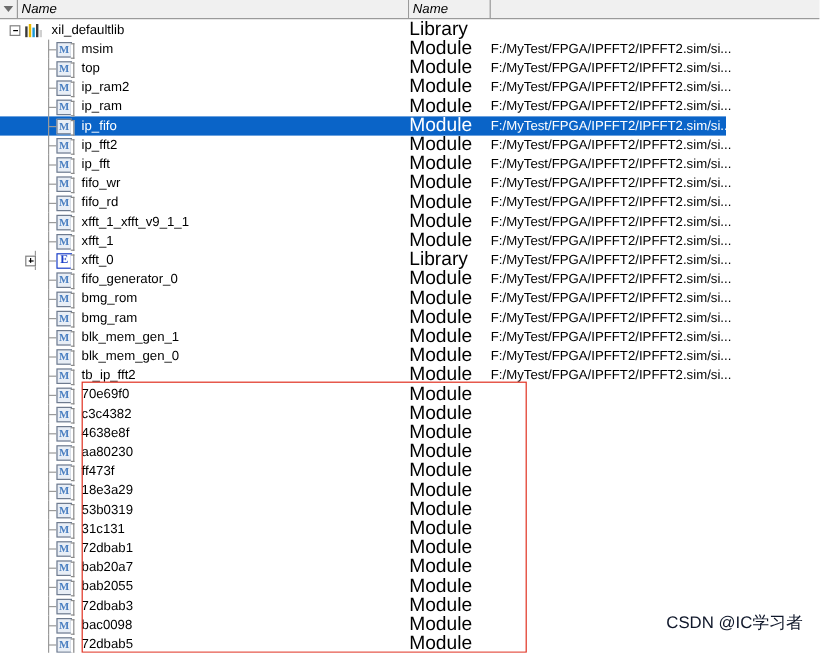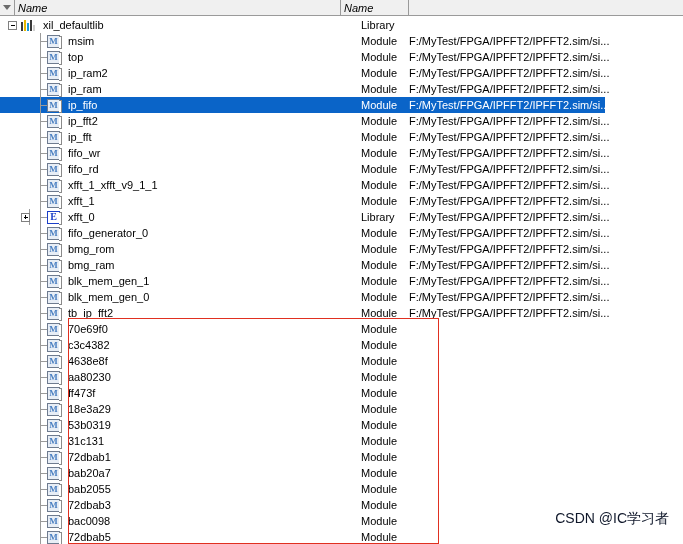--- a/index.html
+++ b/index.html
@@ -128,22 +128,21 @@
     display: flex;
     align-items: center;
     z-index: 2;
   }
   .cell-type {
     position: absolute;
     left: 341px; top: 0;
     height: 16px;
     line-height: 16px;
     z-index: 2;
-    font-size: 11px;
-    margin-left: 20px;
+    font-size: 16px;
   }
   .cell-path {
     position: absolute;
     left: 409px; top: 0;
     height: 16px;
     line-height: 16px;
     z-index: 2;
     font-size: 11px;
   }
   .cell-name-text {

